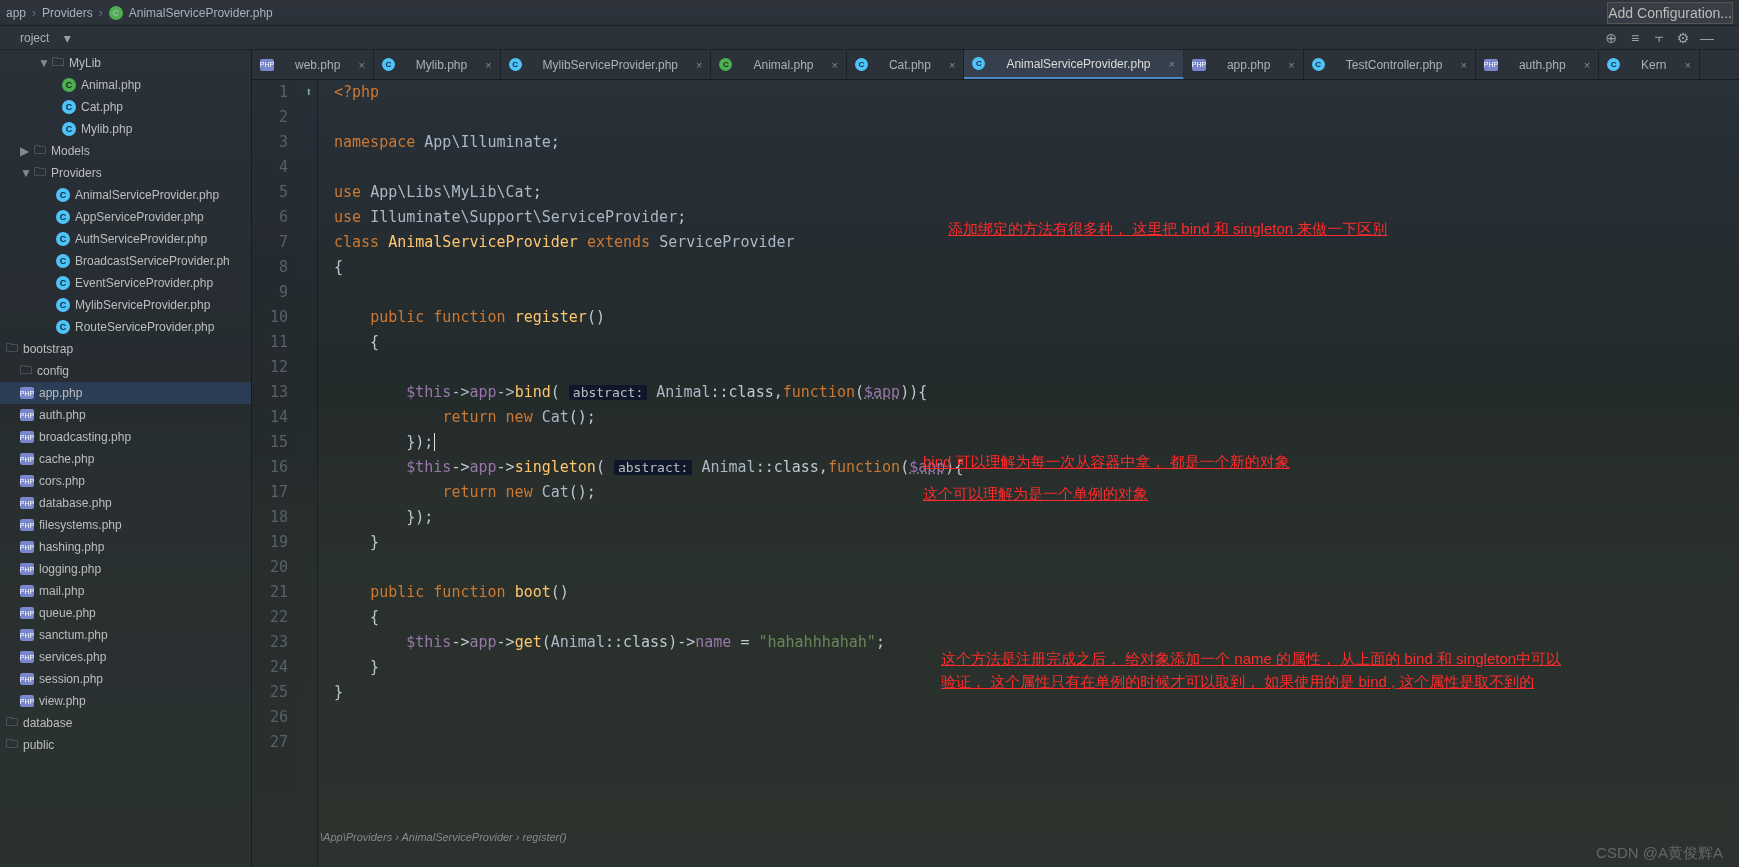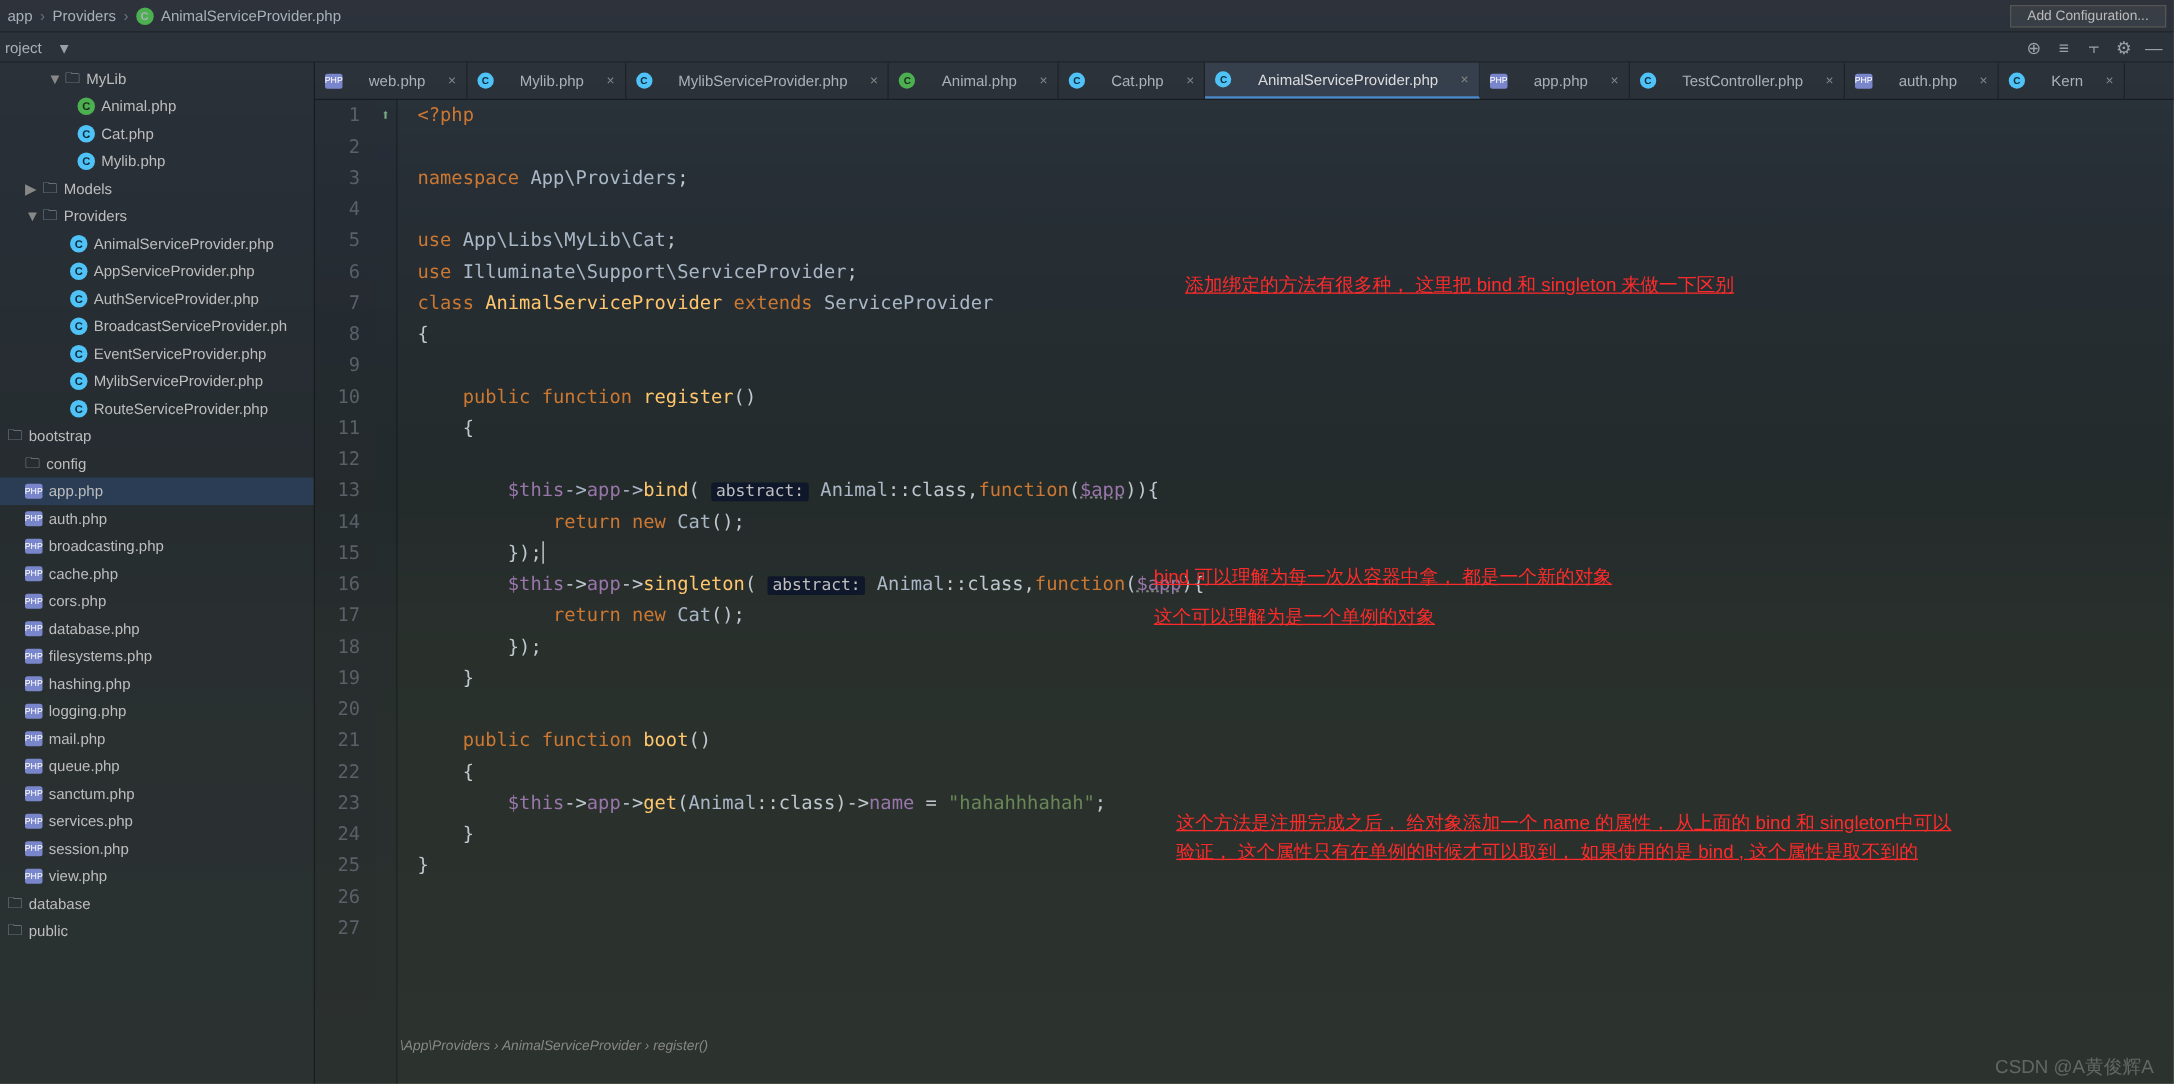--- a/index.html
+++ b/index.html
@@ -26,25 +26,25 @@
   display: flex; align-items: center;
   background: rgba(45,50,58,0.7);
   border-bottom: 1px solid rgba(0,0,0,0.3);
   padding: 0 6px;
   justify-content: space-between;
 }
 .breadcrumb { display: flex; align-items: center; gap: 2px; }
 .breadcrumb span { color: #a8b0b8; }
 .breadcrumb .sep { margin: 0 4px; color: #6a737d; }
 .bc-icon { width: 14px; height: 14px; display: inline-flex; border-radius: 50%; background: #4caf50; margin-right: 4px; font-size: 9px; align-items: center; justify-content: center; color: #1a1a1a; font-weight: bold; }
-.add-config { background: rgba(60,65,72,0.8); border: 1px solid #555; padding: 2px 13px; font-size: 11px; color: #bbb; cursor: pointer; }
+.add-config { background: rgba(60,65,72,0.8); border: 1px solid #555; padding: 2px 0; font-size: 14px; color: #bbb; cursor: pointer; }
 
 
 .toolbar {
-  height: 24px; display: flex; align-items: center; padding: 0 4px;
+  height: 24px; display: flex; align-items: center; padding: 0 20px;
   background: rgba(45,50,58,0.5);
   border-bottom: 1px solid rgba(0,0,0,0.3);
 }
 .proj-label { color: #a8b0b8; margin-right: 6px; }
 .tb-icon { width: 18px; height: 18px; display: inline-flex; align-items: center; justify-content: center; color: #9aa0a6; margin: 0 3px; cursor: pointer; font-size: 14px; }
 
 
 .main { flex: 1; display: flex; min-height: 0; }
 .sidebar {
   width: 252px;
@@ -399,21 +399,21 @@
             <div class="ln ann-mark"></div>
             <div class="ln ann-mark"></div>
             <div class="ln ann-mark"></div>
             <div class="ln ann-mark"></div>
             <div class="ln ann-mark"></div>
             <div class="ln ann-mark"></div>
           </div>
         <div class="code">
 <div class="code-line"><span class="kw">&lt;?php</span></div>
 <div class="code-line"></div>
-<div class="code-line"><span class="kw">namespace</span> <span class="ns">App\Providers</span><span>;</span></div>
+<div class="code-line"><span class="kw">namespace</span> <span class="ns">App\Illuminate</span><span>;</span></div>
 <div class="code-line"></div>
 <div class="code-line"><span class="kw">use</span> <span class="ns">App\Libs\MyLib\Cat</span><span>;</span></div>
 <div class="code-line"><span class="kw">use</span> <span class="ns">Illuminate\Support\ServiceProvider</span><span>;</span></div>
 <div class="code-line"><span class="kw">class</span> <span class="fn">AnimalServiceProvider</span> <span class="kw">extends</span> <span class="cls">ServiceProvider</span></div>
 <div class="code-line">{</div>
 <div class="code-line"></div>
 <div class="code-line">    <span class="kw">public</span> <span class="kw">function</span> <span class="fn">register</span><span>()</span></div>
 <div class="code-line">    {</div>
 <div class="code-line"></div>
 <div class="code-line">        <span class="var">$this</span><span class="op">-&gt;</span><span class="var">app</span><span class="op">-&gt;</span><span class="fn">bind</span>( <span class="hint">abstract:</span> <span class="cls">Animal</span><span>::class,</span><span class="kw">function</span>(<span class="var underline">$app</span>)<span>){</span></div>

